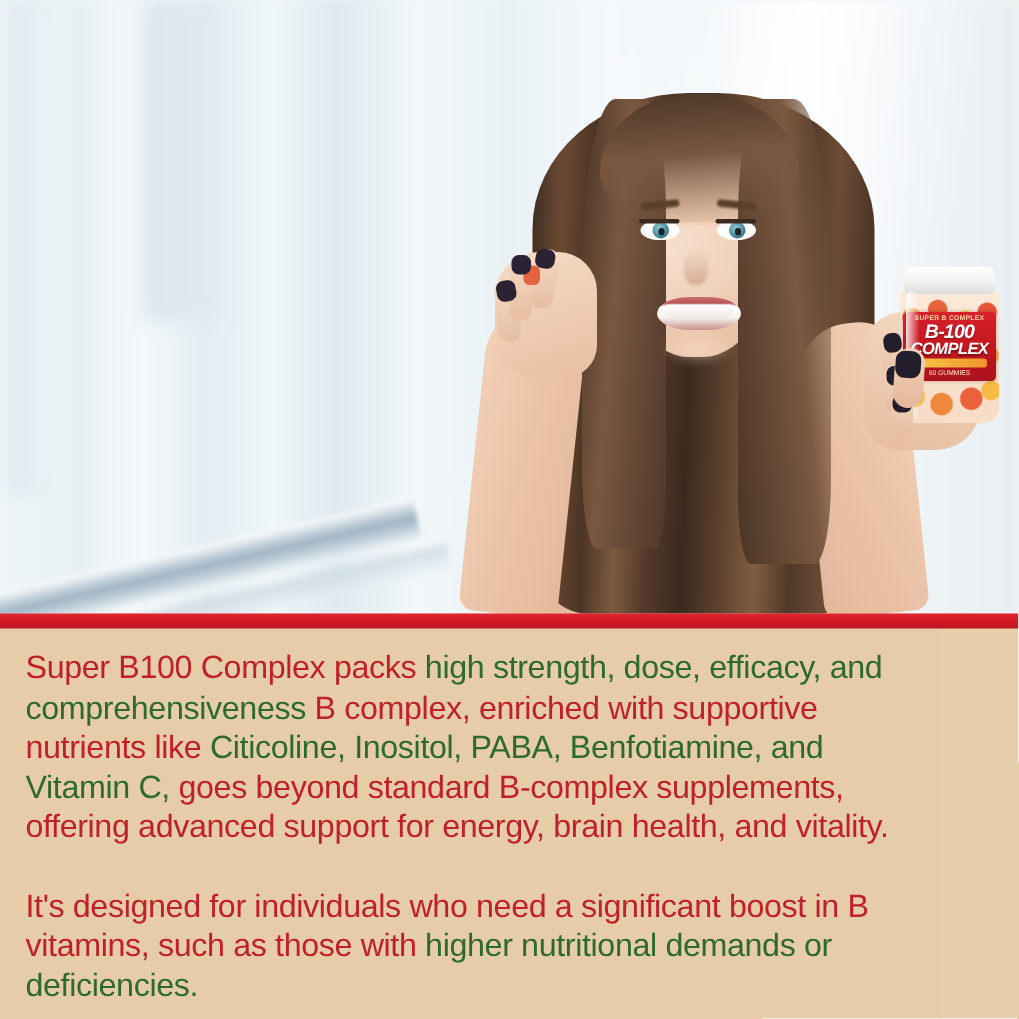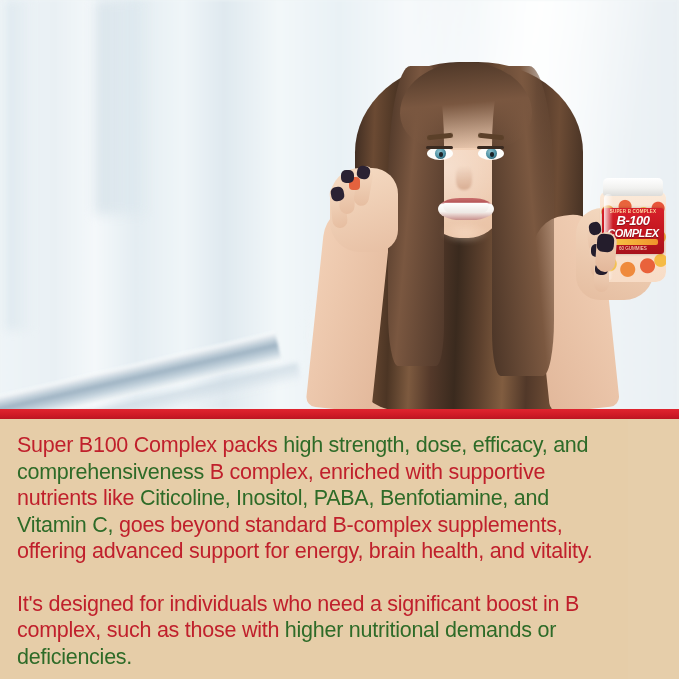--- a/index.html
+++ b/index.html
@@ -471,16 +471,16 @@
     <div class="rn rn3"></div>
     <div class="thumb-over"></div>
     <div class="thumb-nail"></div>
   </div>
 
 
   <div id="divider"></div>
 
   <div id="body-panel">
     <p class="para"><span class="r">Super B100 Complex packs </span><span class="g">high strength, dose, efficacy, and comprehensiveness </span><span class="r">B complex, enriched with supportive nutrients like </span><span class="g">Citicoline, Inositol, PABA, Benfotiamine, and Vitamin C, </span><span class="r">goes beyond standard B-complex supplements, offering advanced support for energy, brain health, and vitality.</span></p>
-    <p class="para"><span class="r">It's designed for individuals who need a significant boost in B complex, such as those with </span><span class="g">higher nutritional demands or deficiencies.</span></p>
+    <p class="para"><span class="r">It's designed for individuals who need a significant boost in B vitamins, such as those with </span><span class="g">higher nutritional demands or deficiencies.</span></p>
   </div>
 
 </div>
 
 </body></html>

